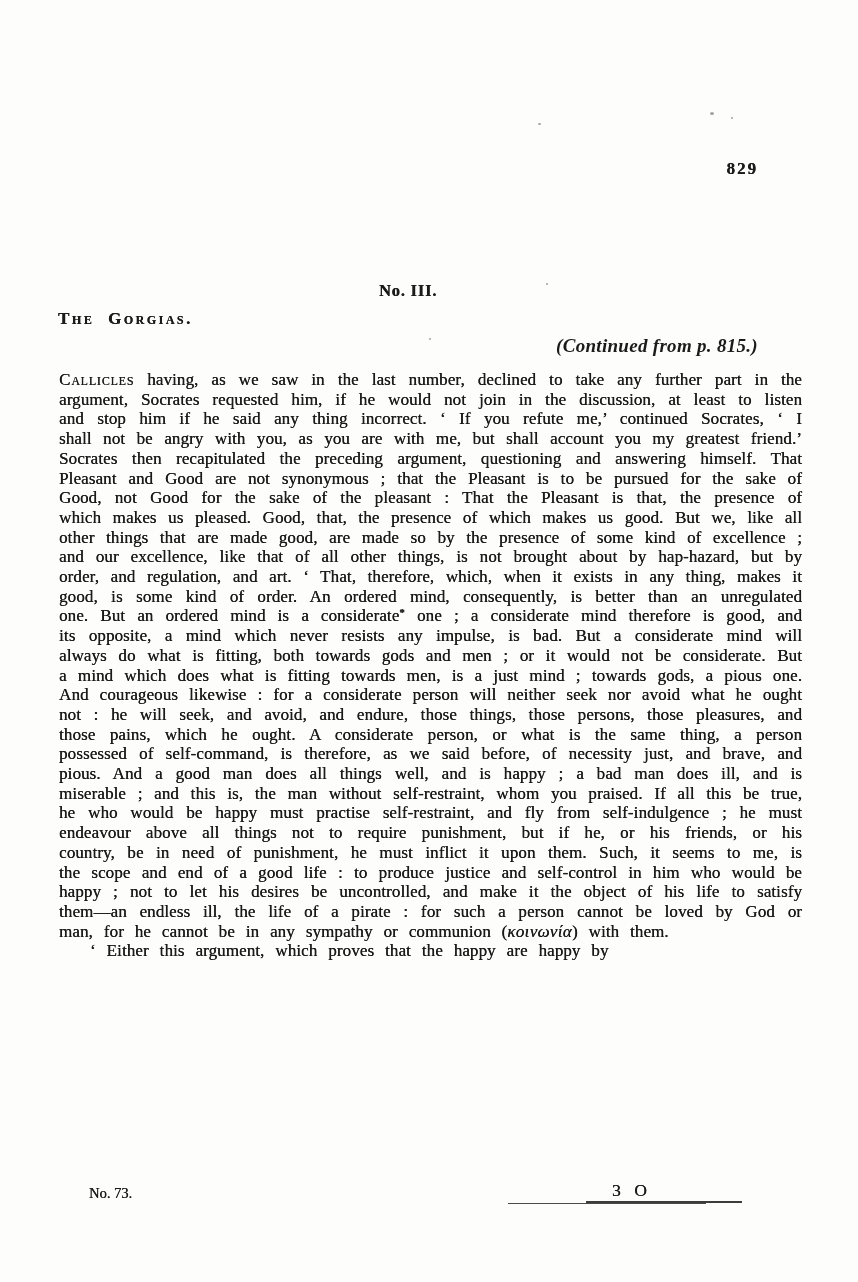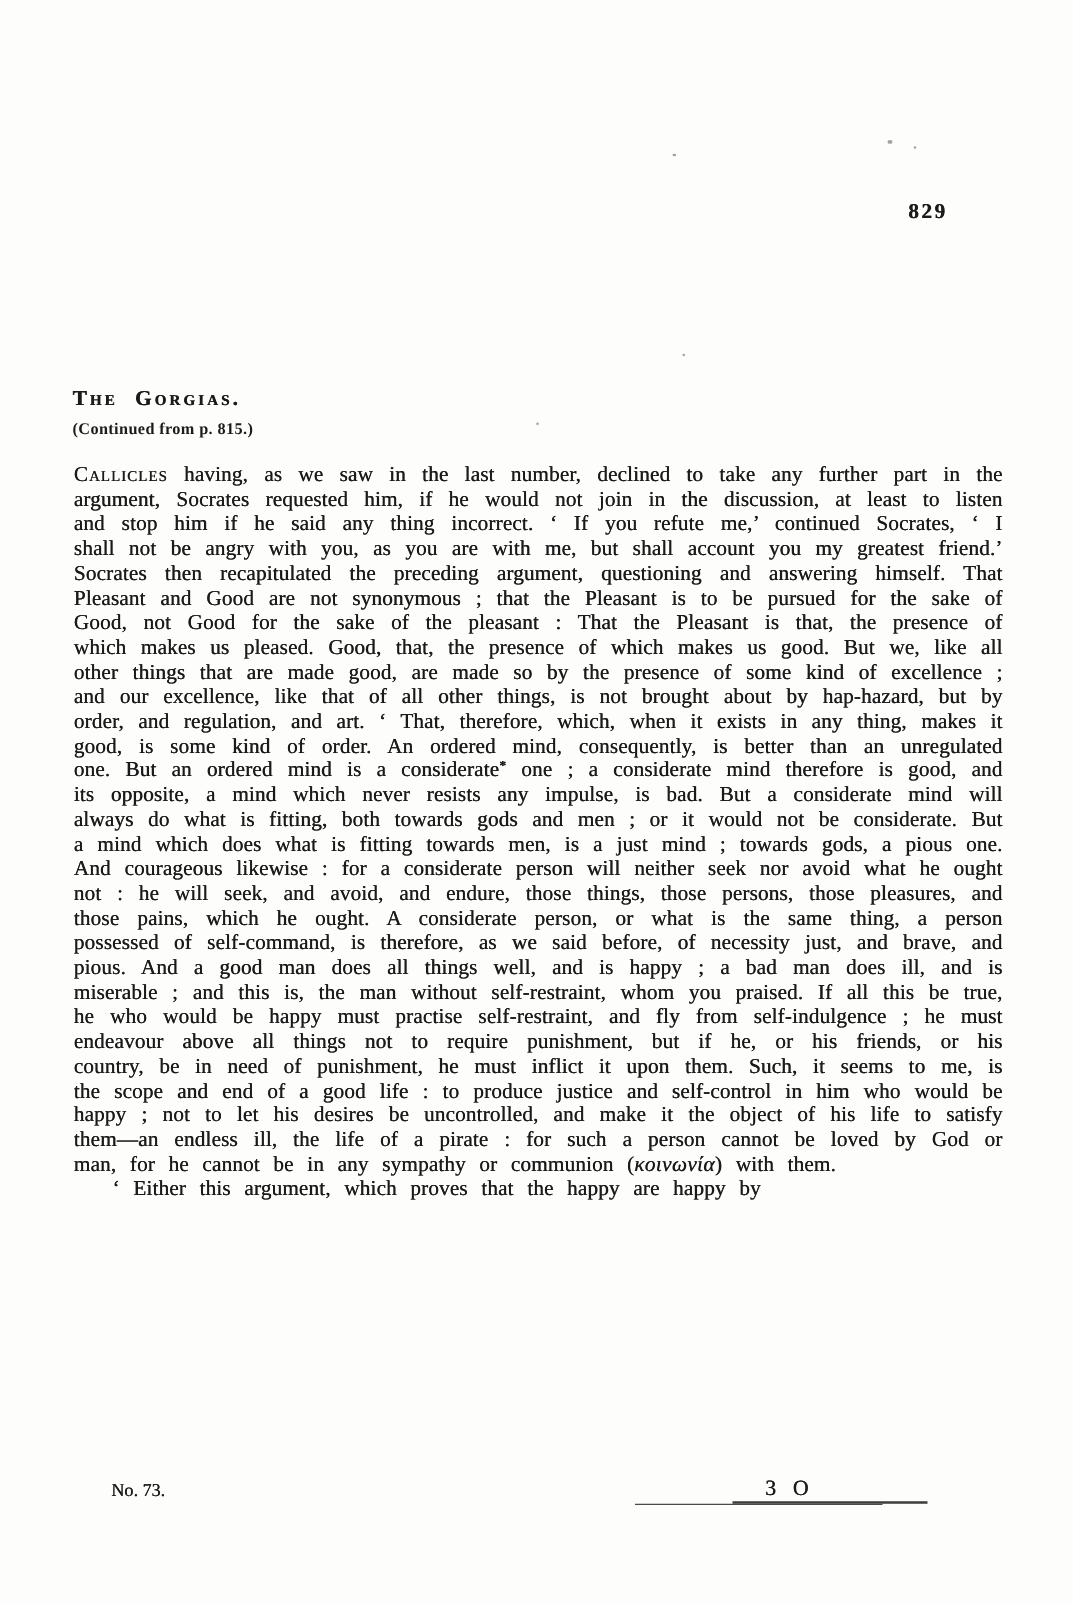--- a/index.html
+++ b/index.html
@@ -65,23 +65,24 @@
     letter-spacing: 2.5px;
     word-spacing: 7px;
     text-shadow: 0.3px 0 0 currentColor;
   }
 
   .continuation-note {
     position: absolute;
     top: 335px;
     left: 58px;
     width: 700px;
-    text-align: left;
-    font-size: 13px;
-    font-weight: bold;
+    text-align: right;
+    font-size: 19px;
+    font-weight: bold;
+    font-style: italic;
     letter-spacing: 0.3px;
   }
 
   .body-block {
     position: absolute;
     top: 370px;
     left: 59px;
     width: 743px;
   }
   .body-para {
@@ -164,20 +165,21 @@
   }
 </style>
 </head>
 <body>
 
 <div class="page">
 
   <div class="page-number">829</div>
 
 
+  <div class="number-heading">No. III.</div>
 
   <div class="article-heading">The Gorgias.</div>
 
   <div class="continuation-note">(Continued from p. 815.)</div>
 
   <div class="body-block">
     <p class="body-para"><span class="lead-caps">Callicles</span><span> having, as we saw in the last number, declined to take any further part in the argument, Socrates requested him, if he would not join in the discussion, at least to listen and stop him if he said any thing incorrect. ‘ If you refute me,’ continued Socrates, ‘ I shall not be angry with you, as you are with me, but shall account you my greatest friend.’ Socrates then recapitulated the preceding argument, questioning and answering himself. That Pleasant and Good are not synonymous ; that the Pleasant is to be pursued for the sake of Good, not Good for the sake of the pleasant : That the Pleasant is that, the presence of which makes us pleased. Good, that, the presence of which makes us good. But we, like all other things that are made good, are made so by the presence of some kind of excellence ; and our excellence, like that of all other things, is not brought about by hap-hazard, but by order, and regulation, and art. ‘ That, therefore, which, when it exists in any thing, makes it good, is some kind of order. An ordered mind, consequently, is better than an unregulated one. But an ordered mind is a considerate</span><sup class="fn-ref">*</sup><span> one ; a considerate mind therefore is good, and its opposite, a mind which never resists any impulse, is bad. But a considerate mind will always do what is fitting, both towards gods and men ; or it would not be considerate. But a mind which does what is fitting towards men, is a just mind ; towards gods, a pious one. And courageous likewise : for a considerate person will neither seek nor avoid what he ought not : he will seek, and avoid, and endure, those things, those persons, those pleasures, and those pains, which he ought. A considerate person, or what is the same thing, a person possessed of self-command, is therefore, as we said before, of necessity just, and brave, and pious. And a good man does all things well, and is happy ; a bad man does ill, and is miserable ; and this is, the man without self-restraint, whom you praised. If all this be true, he who would be happy must practise self-restraint, and fly from self-indulgence ; he must endeavour above all things not to require punishment, but if he, or his friends, or his country, be in need of punishment, he must inflict it upon them. Such, it seems to me, is the scope and end of a good life : to produce justice and self-control in him who would be happy ; not to let his desires be uncontrolled, and make it the object of his life to satisfy them—an endless ill, the life of a pirate : for such a person cannot be loved by God or man, for he cannot be in any sympathy or communion (</span><span class="greek">κοινωνία</span><span>) with them.</span></p>
 
     <p class="body-para indent">‘ Either this argument, which proves that the happy are happy by</p>
   </div>

